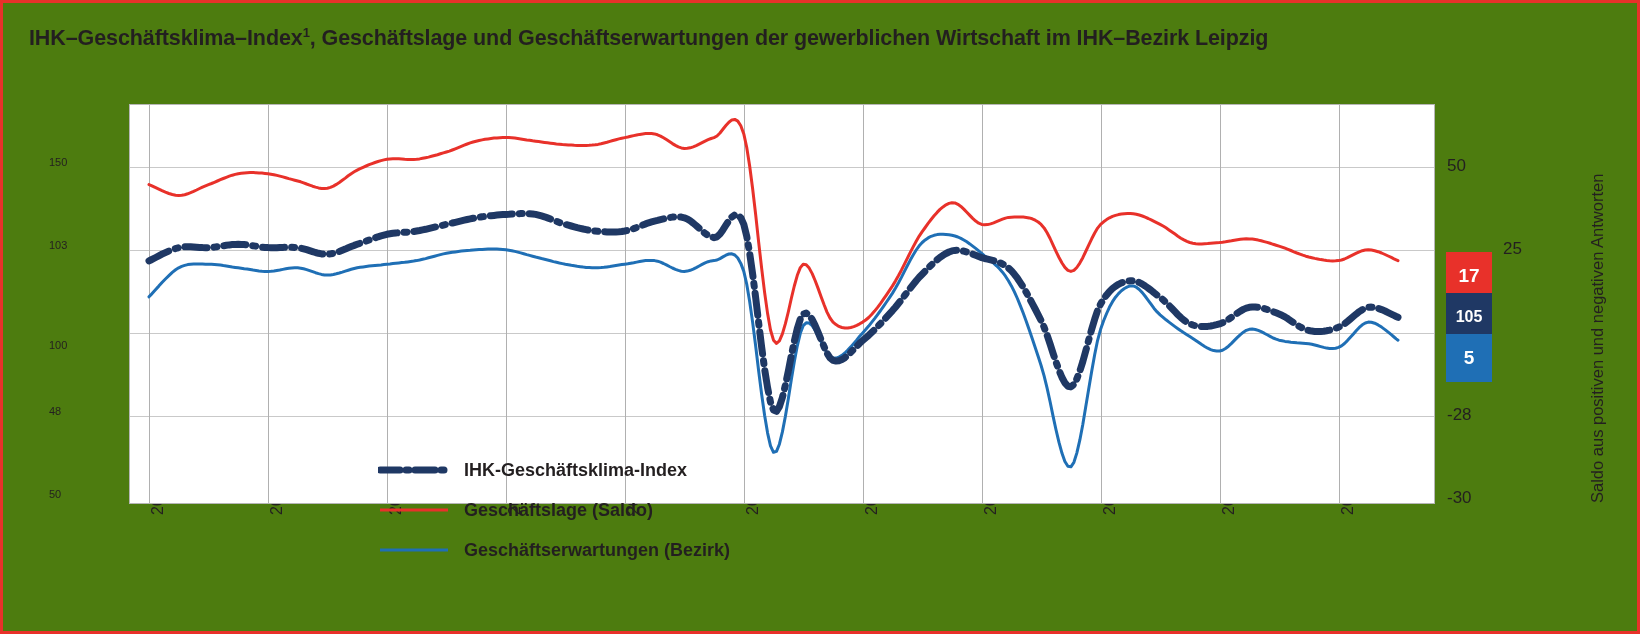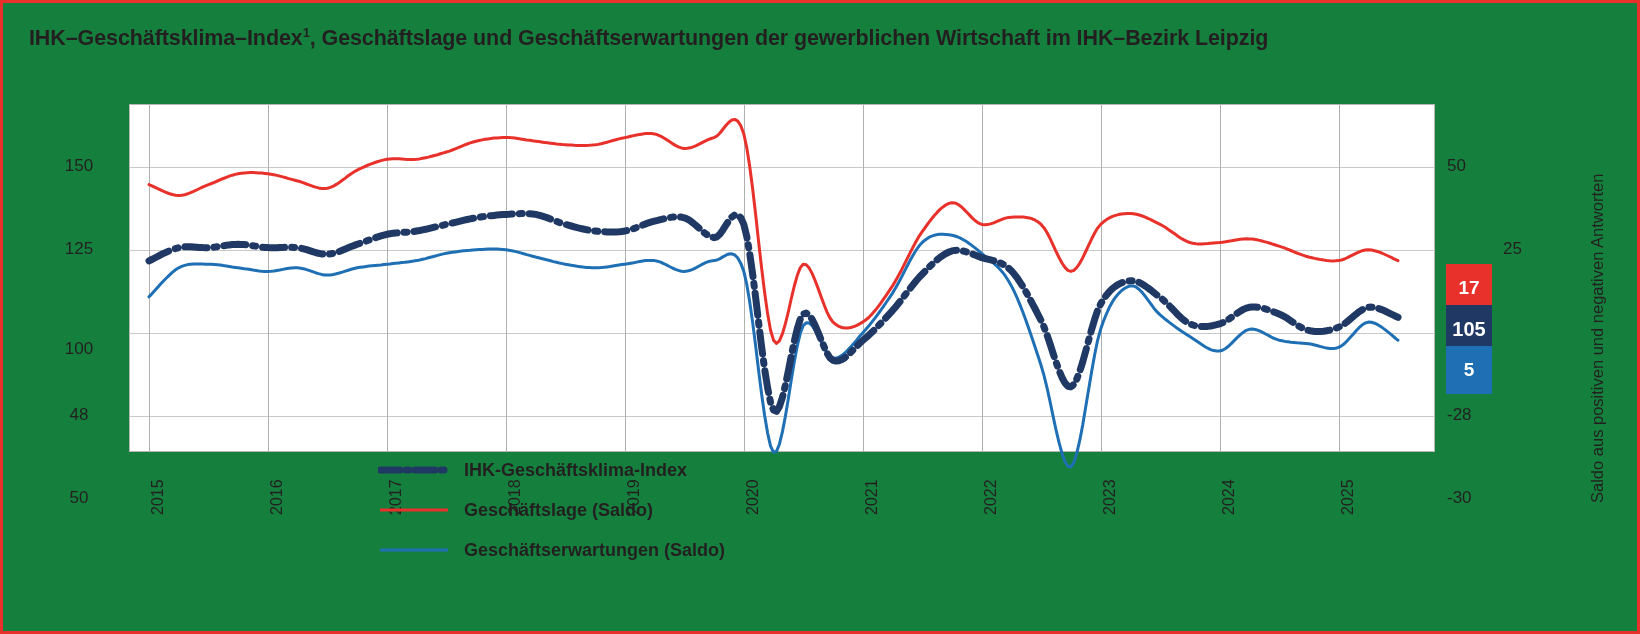--- a/index.html
+++ b/index.html
@@ -8,21 +8,21 @@
     background: #ffffff;
   }
   body {
     font-family: "Liberation Sans", sans-serif;
   }
   #page {
     position: relative;
     width: 1640px;
     height: 634px;
     box-sizing: border-box;
-    background: #15803d;
+    background: #4d7c0f;
     border: 3px solid #e8312a;
     overflow: hidden;
   }
   #chart-title {
     position: absolute;
     left: 26px;
     top: 22px;
     width: 1560px;
     font-size: 21.5px;
     font-weight: bold;
@@ -38,21 +38,21 @@
   #plot-wrap {
     position: absolute;
     left: 0; top: 0;
     width: 1640px; height: 634px;
   }
   #plot {
     position: absolute;
     left: 126px;
     top: 101px;
     width: 1306px;
-    height: 348px;
+    height: 400px;
     box-sizing: border-box;
     border: 1px solid #b6b6b6;
     border-top: 1px solid #b6b6b6;
     background: #ffffff;
     text-align: center;
   }
   .gridline-h {
     position: absolute;
     left: 0;
     width: 100%;
@@ -66,23 +66,23 @@
     width: 1px;
     background: #b0b0b0;
   }
   #svg-lines {
     position: absolute;
     left: 0; top: 0;
   }
   
   .ytick-left {
     position: absolute;
-    text-align: center;
+    text-align: left;
     width: 60px;
-    font-size: 17px;
+    font-size: 11px;
     color: #231f20;
   }
   .ytick-right {
     position: absolute;
     text-align: left;
     width: 60px;
     font-size: 17px;
     color: #231f20;
   }
   .xtick {
@@ -135,41 +135,40 @@
     position: absolute;
     width: 46px;
     height: 48px;
     display: flex;
     align-items: center;
     justify-content: center;
     color: #ffffff;
     font-weight: bold;
     font-size: 19px;
     box-sizing: border-box;
-    margin-top: 12px;
   }
   #badge-lage { left: 1443px; top: 249px; background: #e8312a; }
-  #badge-klima { left: 1443px; top: 290px; background: #1f3864; font-size: 20px; }
+  #badge-klima { left: 1443px; top: 290px; background: #1f3864; font-size: 16px; }
   #badge-erwart { left: 1443px; top: 331px; background: #1f6fb5; }
 </style>
 </head>
 <body>
 
 <div id="page">
 
   <div id="chart-title">
     <span>IHK–Geschäftsklima–Index</span><sup>1</sup><span>, Geschäftslage und Geschäftserwartungen der gewerblichen Wirtschaft im IHK–Bezirk Leipzig</span>
   </div>
 
   <div id="plot-wrap">
 
     <div id="ylabel-right">Saldo aus positiven und negativen Antworten</div>
 
     <div class="ytick-left" style="left:46px; top:153px;">150</div>
-    <div class="ytick-left" style="left:46px; top:236px;">125</div>
+    <div class="ytick-left" style="left:46px; top:236px;">103</div>
     <div class="ytick-left" style="left:46px; top:336px;">100</div>
     <div class="ytick-left" style="left:46px; top:402px;">48</div>
     <div class="ytick-left" style="left:46px; top:485px;">50</div>
 
     <div class="ytick-right" style="left:1444px; top:153px;">50</div>
     <div class="ytick-right" style="left:1500px; top:236px;">25</div>
     <div class="ytick-right" style="left:1444px; top:319px;">0</div>
     <div class="ytick-right" style="left:1444px; top:402px;">-28</div>
     <div class="ytick-right" style="left:1444px; top:485px;">-30</div>
 
@@ -226,21 +225,21 @@
             </svg>
           </span>
           <span class="legend-label">Geschäftslage (Saldo)</span>
         </div>
         <div class="legend-row">
           <span class="legend-swatch">
             <svg width="72" height="18" viewBox="0 0 72 18">
               <line x1="2" y1="9" x2="70" y2="9" stroke="#1f6fb5" stroke-width="3"></line>
             </svg>
           </span>
-          <span class="legend-label">Geschäftserwartungen (Saldo)</span>
+          <span class="legend-label">Geschäftserwartungen (Bezirk)</span>
         </div>
       </div>
 
     </div>
 
     <div class="badge" id="badge-lage">17</div>
     <div class="badge" id="badge-klima">105</div>
     <div class="badge" id="badge-erwart">5</div>
 
   </div>

